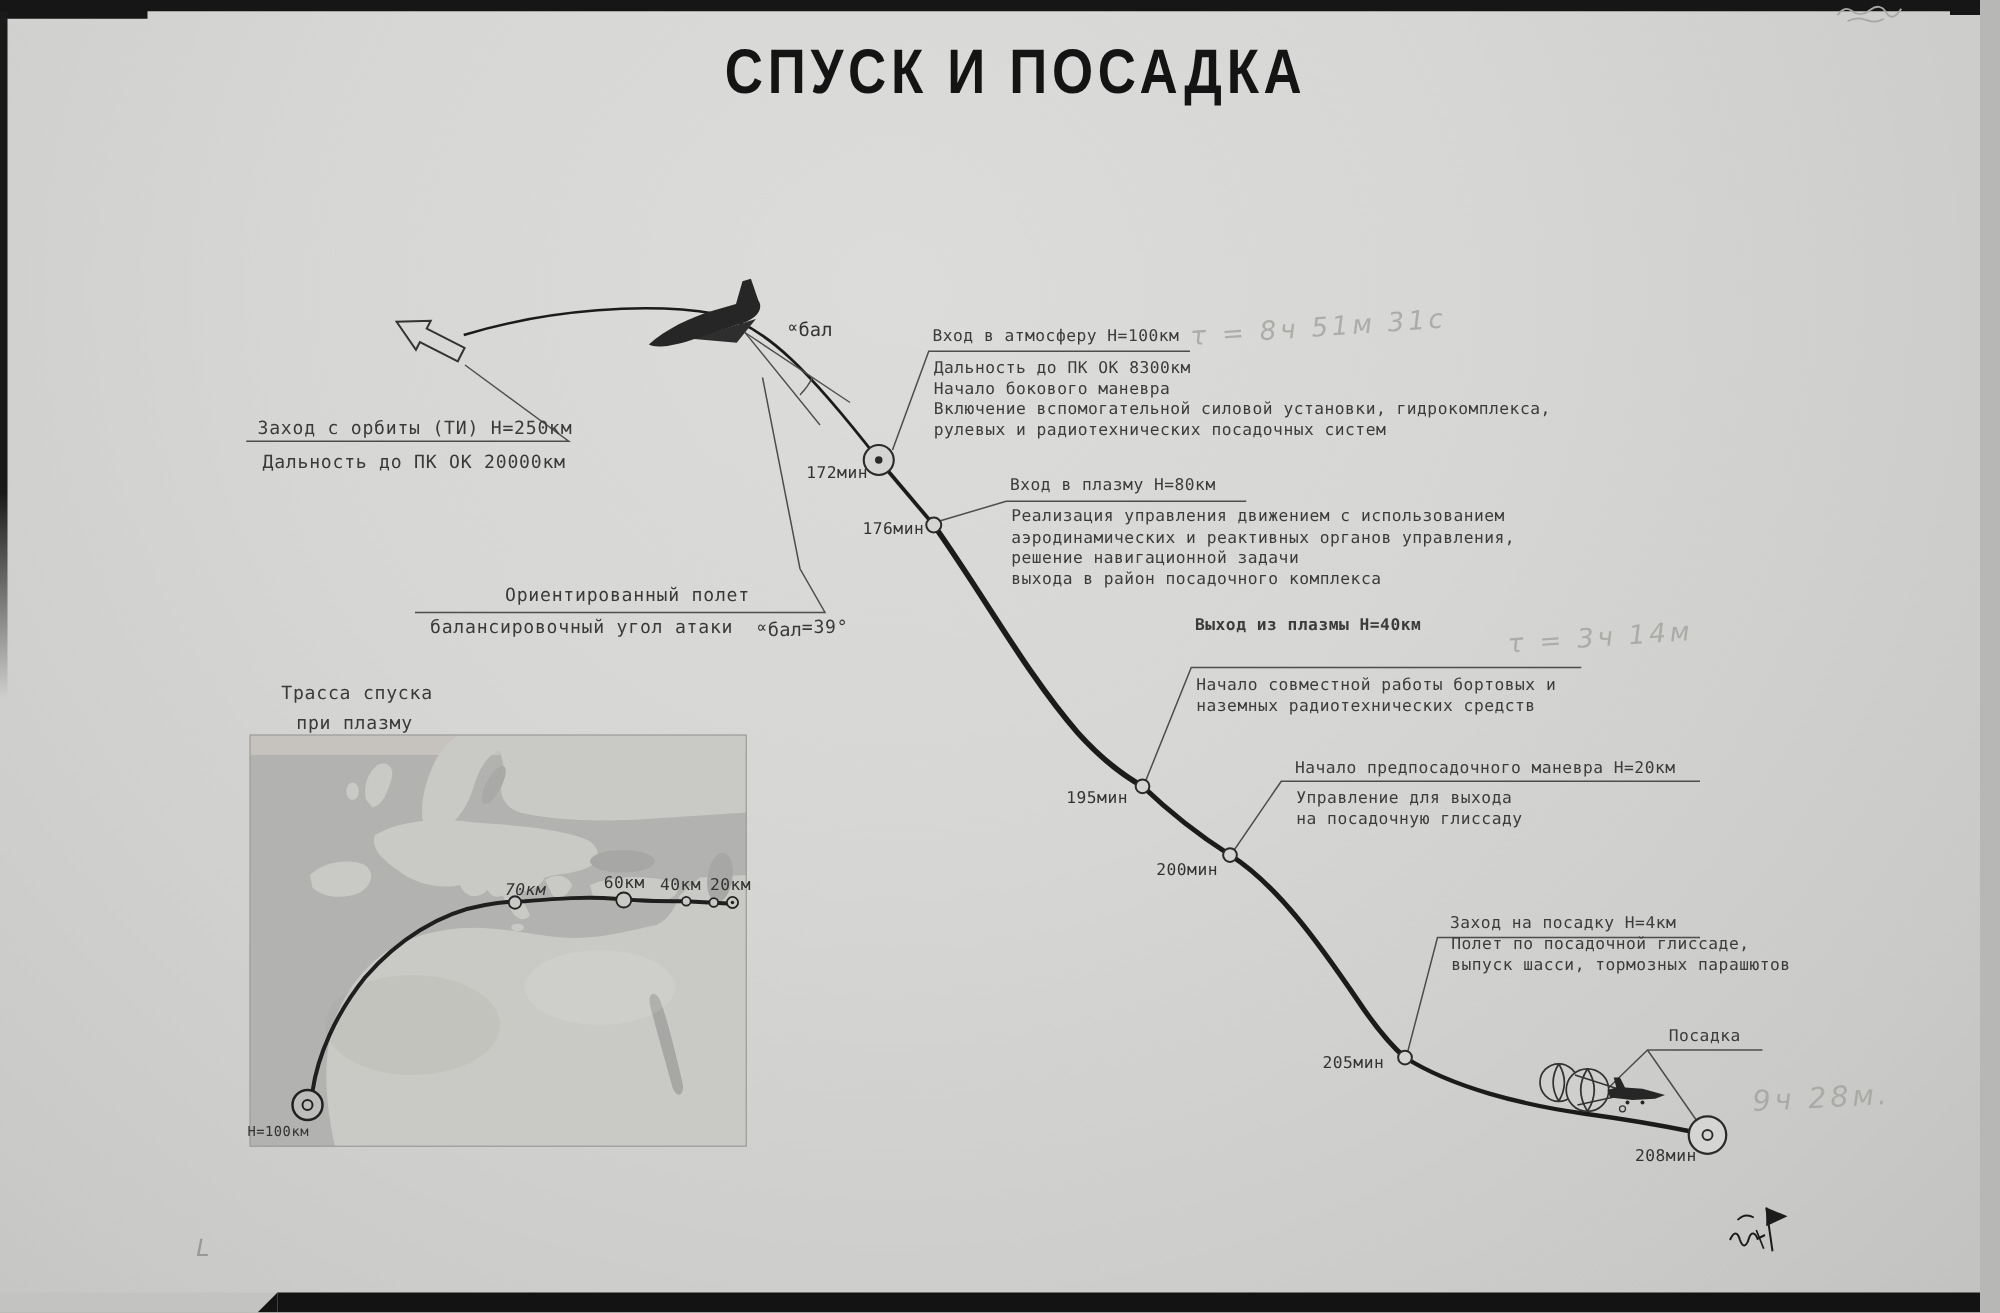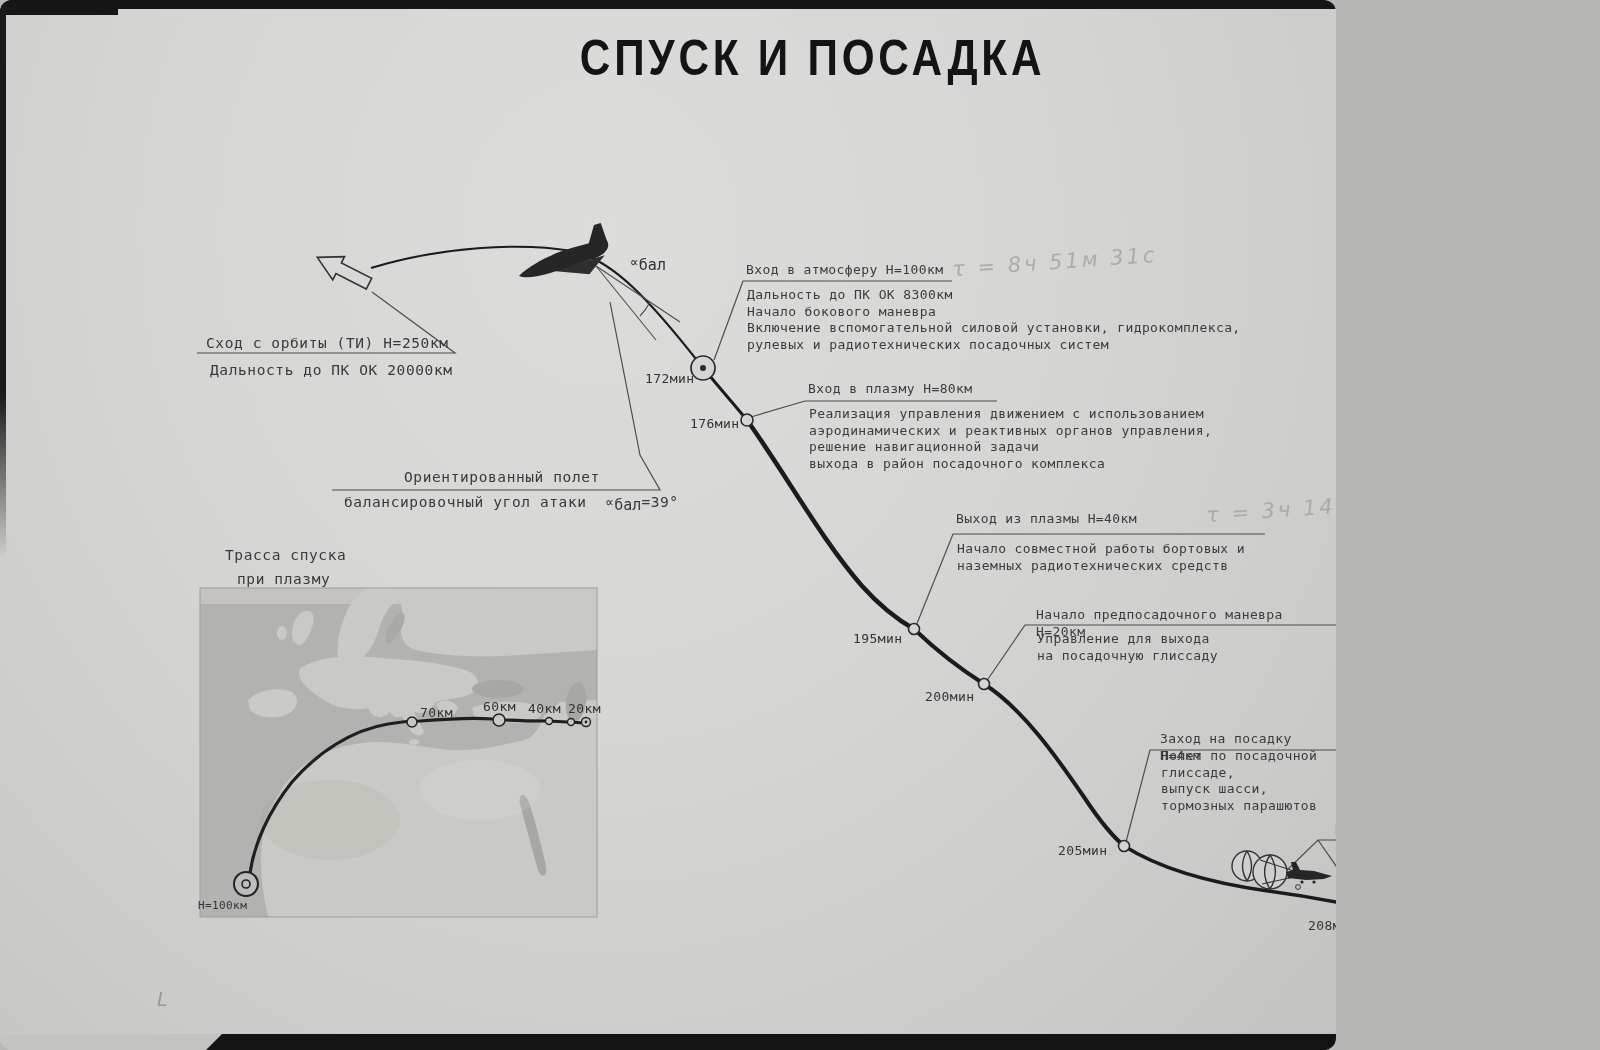--- a/index.html
+++ b/index.html
@@ -1,19 +1,19 @@
 <!DOCTYPE html>
 <html><head>
 <meta charset="utf-8">
 <style>
   html,body{margin:0;padding:0;background:#b7b7b5;}
   .stage{
-    position:relative;width:1336px;height:1050px;overflow:hidden;
+    position:relative;width:1584px;height:1050px;overflow:hidden;
     background:radial-gradient(ellipse at 45% 22%, #dcdcda 0%, #d6d6d4 40%, #cbcbc9 78%, #c2c2c0 100%);
-    font-family:"DejaVu Sans Mono", monospace;color:#3e3e3e;border-radius:12px;
+    font-family:"DejaVu Sans Mono", monospace;color:#3e3e3e;
   }
   .abs{position:absolute;}
   .poster-title{
     font-family:"Liberation Sans", sans-serif;font-weight:700;color:#141414;
     font-size:45px;letter-spacing:4px;transform:scale(0.94,1.12);transform-origin:center;
     white-space:nowrap;
   }
   .txt{font-size:13px;line-height:16.5px;letter-spacing:0.4px;white-space:pre-line;color:#3c3c3c;}
   .txt14{font-size:14.5px;line-height:19px;letter-spacing:0.6px;white-space:pre-line;color:#3a3a3a;}
   .lbl{font-size:13px;letter-spacing:0.4px;white-space:nowrap;color:#333;}
@@ -159,36 +159,36 @@
     <g>
       <path d="M1384,992 c3,-7 6,-7 8,0 c2,6 5,6 7,-1 c2,-6 5,-5 7,0 l6,-3" stroke="#1c1c1c" stroke-width="1.6" fill="none"></path>
       <path d="M1390,976 q6,-6 13,-2 M1405,984 l6,15" stroke="#1c1c1c" stroke-width="1.4" fill="none"></path>
       <polygon points="1413,966 1430,973 1413,981" fill="#1c1c1c"></polygon>
       <path d="M1413,966 L1418,1001" stroke="#1c1c1c" stroke-width="1.6"></path>
     </g>
   </svg>
 
   <div class="abs poster-title" style="left:565px;top:32px;">СПУСК И ПОСАДКА</div>
 
-  <div class="abs txt14" style="left:206px;top:334px;">Сход с орбиты (ТИ) Н=250км</div>
+  <div class="abs txt14" style="left:206px;top:334px;">Заход с орбиты (ТИ) Н=250км</div>
   <div class="abs txt14" style="left:210px;top:361px;">Дальность до ПК ОК 20000км</div>
 
   <div class="abs txt" style="left:746px;top:262px;">Вход в атмосферу Н=100км</div>
   <div class="abs txt" style="left:747px;top:287px;">Дальность до ПК ОК 8300км
 Начало бокового маневра
 Включение вспомогательной силовой установки, гидрокомплекса,
 рулевых и радиотехнических посадочных систем</div>
 
   <div class="abs txt" style="left:808px;top:381px;">Вход в плазму Н=80км</div>
   <div class="abs txt" style="left:809px;top:406px;">Реализация управления движением с использованием
 аэродинамических и реактивных органов управления,
 решение навигационной задачи
 выхода в район посадочного комплекса</div>
 
-  <div class="abs txt" style="left:956px;top:511px;">Выход из плазмы Н=40км</div>
+  <div class="abs txt" style="left:956px;top:493px;font-weight:bold;">Выход из плазмы Н=40км</div>
   <div class="abs txt" style="left:957px;top:541px;">Начало совместной работы бортовых и
 наземных радиотехнических средств</div>
 
   <div class="abs txt" style="left:1036px;top:607px;">Начало предпосадочного маневра Н=20км</div>
   <div class="abs txt" style="left:1037px;top:631px;">Управление для выхода
 на посадочную глиссаду</div>
 
   <div class="abs txt" style="left:1160px;top:731px;">Заход на посадку Н=4км</div>
   <div class="abs txt" style="left:1161px;top:748px;">Полет по посадочной глиссаде,
 выпуск шасси, тормозных парашютов</div>
@@ -207,21 +207,21 @@
 
   <div class="abs lbl" style="left:645px;top:371px;">172мин</div>
   <div class="abs lbl" style="left:690px;top:416px;">176мин</div>
   <div class="abs lbl" style="left:853px;top:631px;">195мин</div>
   <div class="abs lbl" style="left:925px;top:689px;">200мин</div>
   <div class="abs lbl" style="left:1058px;top:843px;">205мин</div>
   <div class="abs lbl" style="left:1308px;top:918px;">208мин</div>
 
   <div class="abs txt14" style="left:225px;top:546px;">Трасса спуска</div>
   <div class="abs txt14" style="left:237px;top:570px;">при плазму</div>
-  <div class="abs lbl" style="left:420px;top:705px;">70км</div>
+  <div class="abs lbl" style="left:404px;top:705px;font-style:italic;">70км</div>
   <div class="abs lbl" style="left:483px;top:699px;">60км</div>
   <div class="abs lbl" style="left:528px;top:701px;">40км</div>
   <div class="abs lbl" style="left:568px;top:701px;">20км</div>
   <div class="abs lbl" style="left:198px;top:899px;font-size:11px;">Н=100км</div>
 
   <div class="abs hand" style="left:952px;top:250px;font-size:21px;transform:rotate(-4deg);">τ = 8ч 51м 31с</div>
   <div class="abs hand" style="left:1206px;top:498px;font-size:21px;transform:rotate(-4deg);">τ = 3ч 14м</div>
   <div class="abs hand" style="left:1402px;top:866px;font-size:23px;transform:rotate(-3deg);">9ч 28м.</div>
   <div class="abs hand" style="left:157px;top:988px;font-size:19px;color:#919191;">L</div>
 

